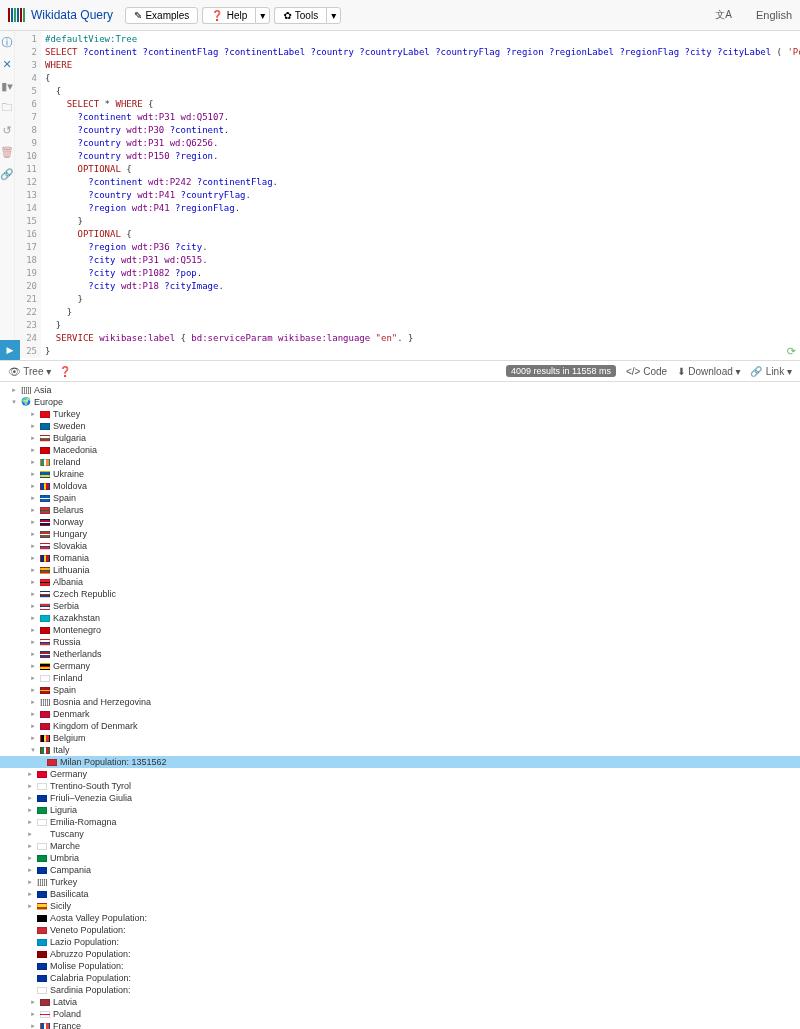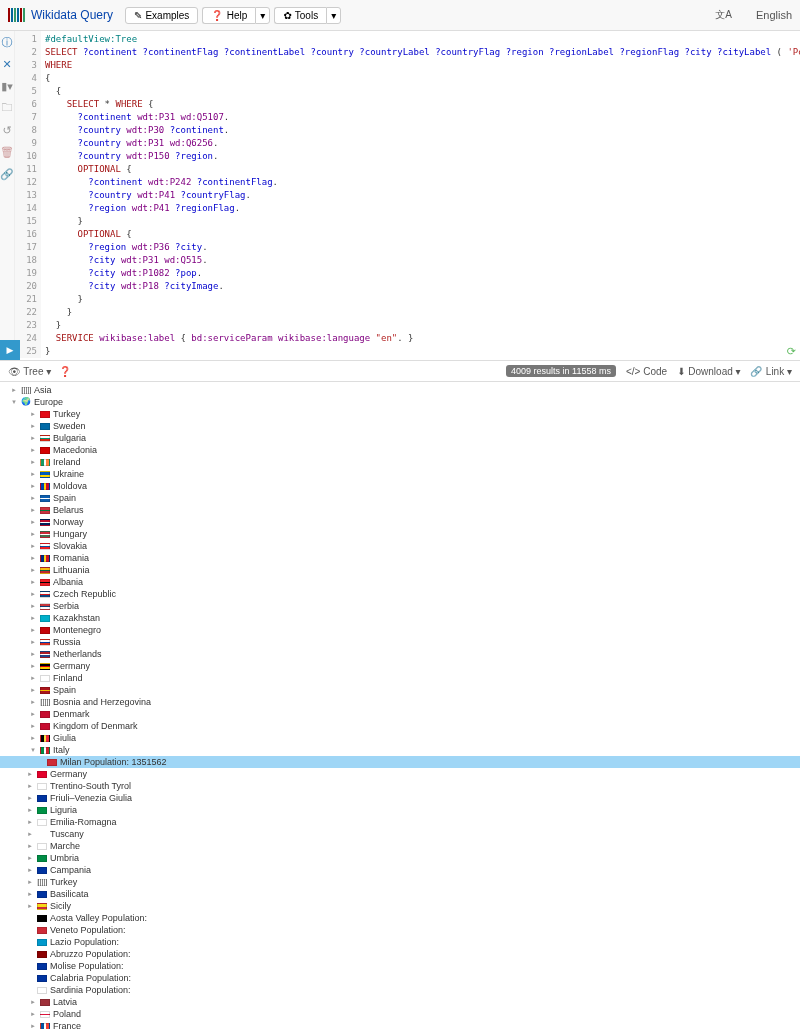--- a/index.html
+++ b/index.html
@@ -275,21 +275,21 @@
       <span class="label">Denmark</span>
     </div>
     <div class="tree-row indent-1">
       <span class="caret right"></span>
       <span class="flag" style="background: rgb(198, 12, 48);"></span>
       <span class="label">Kingdom of Denmark</span>
     </div>
     <div class="tree-row indent-1">
       <span class="caret right"></span>
       <span class="flag" style="background: linear-gradient(to right, rgb(0, 0, 0) 33%, rgb(250, 224, 66) 33%, rgb(250, 224, 66) 66%, rgb(237, 41, 57) 66%);"></span>
-      <span class="label">Giulia</span>
+      <span class="label">Belgium</span>
     </div>
     <div class="tree-row indent-1">
       <span class="caret down"></span>
       <span class="flag" style="background: linear-gradient(to right, rgb(0, 140, 69) 33%, rgb(255, 255, 255) 33%, rgb(255, 255, 255) 66%, rgb(205, 33, 42) 66%);"></span>
       <span class="label">Italy</span>
     </div>
     <div class="tree-row indent-3 selected">
       <span class="caret "></span>
       <span class="flag" style="background: rgb(206, 43, 55);"></span>
       <span class="label">Milan Population: 1351562</span>

